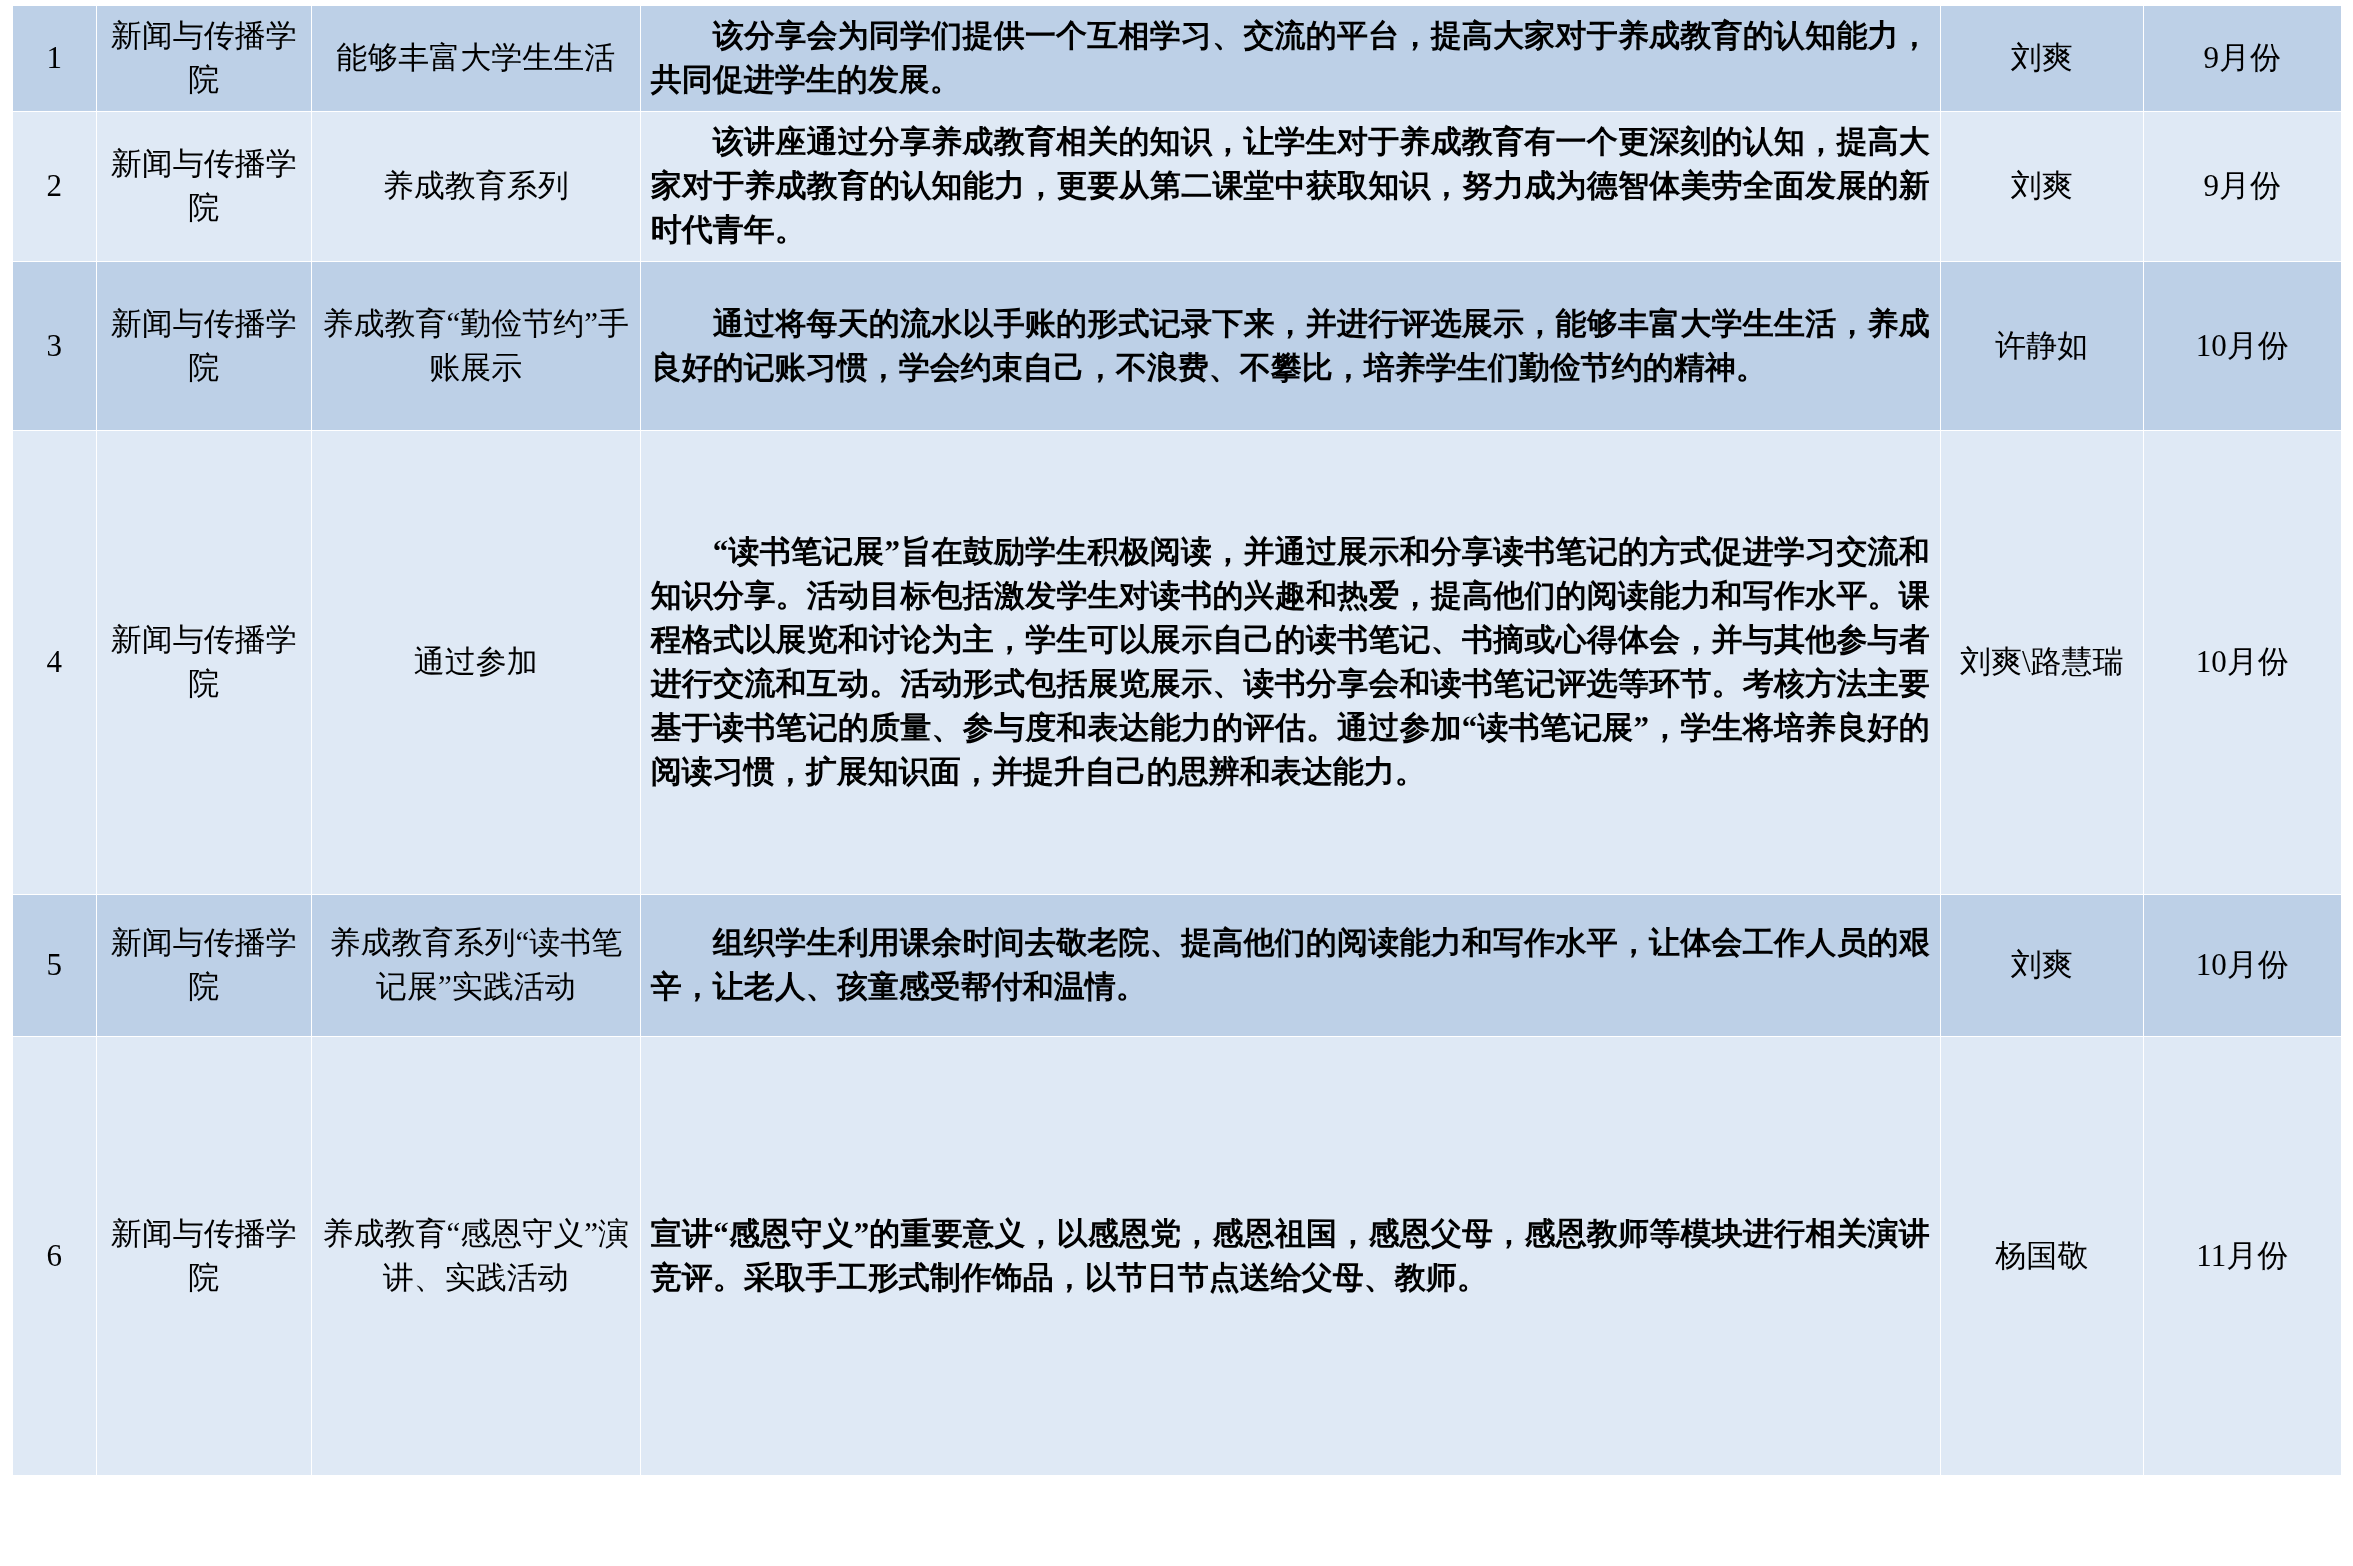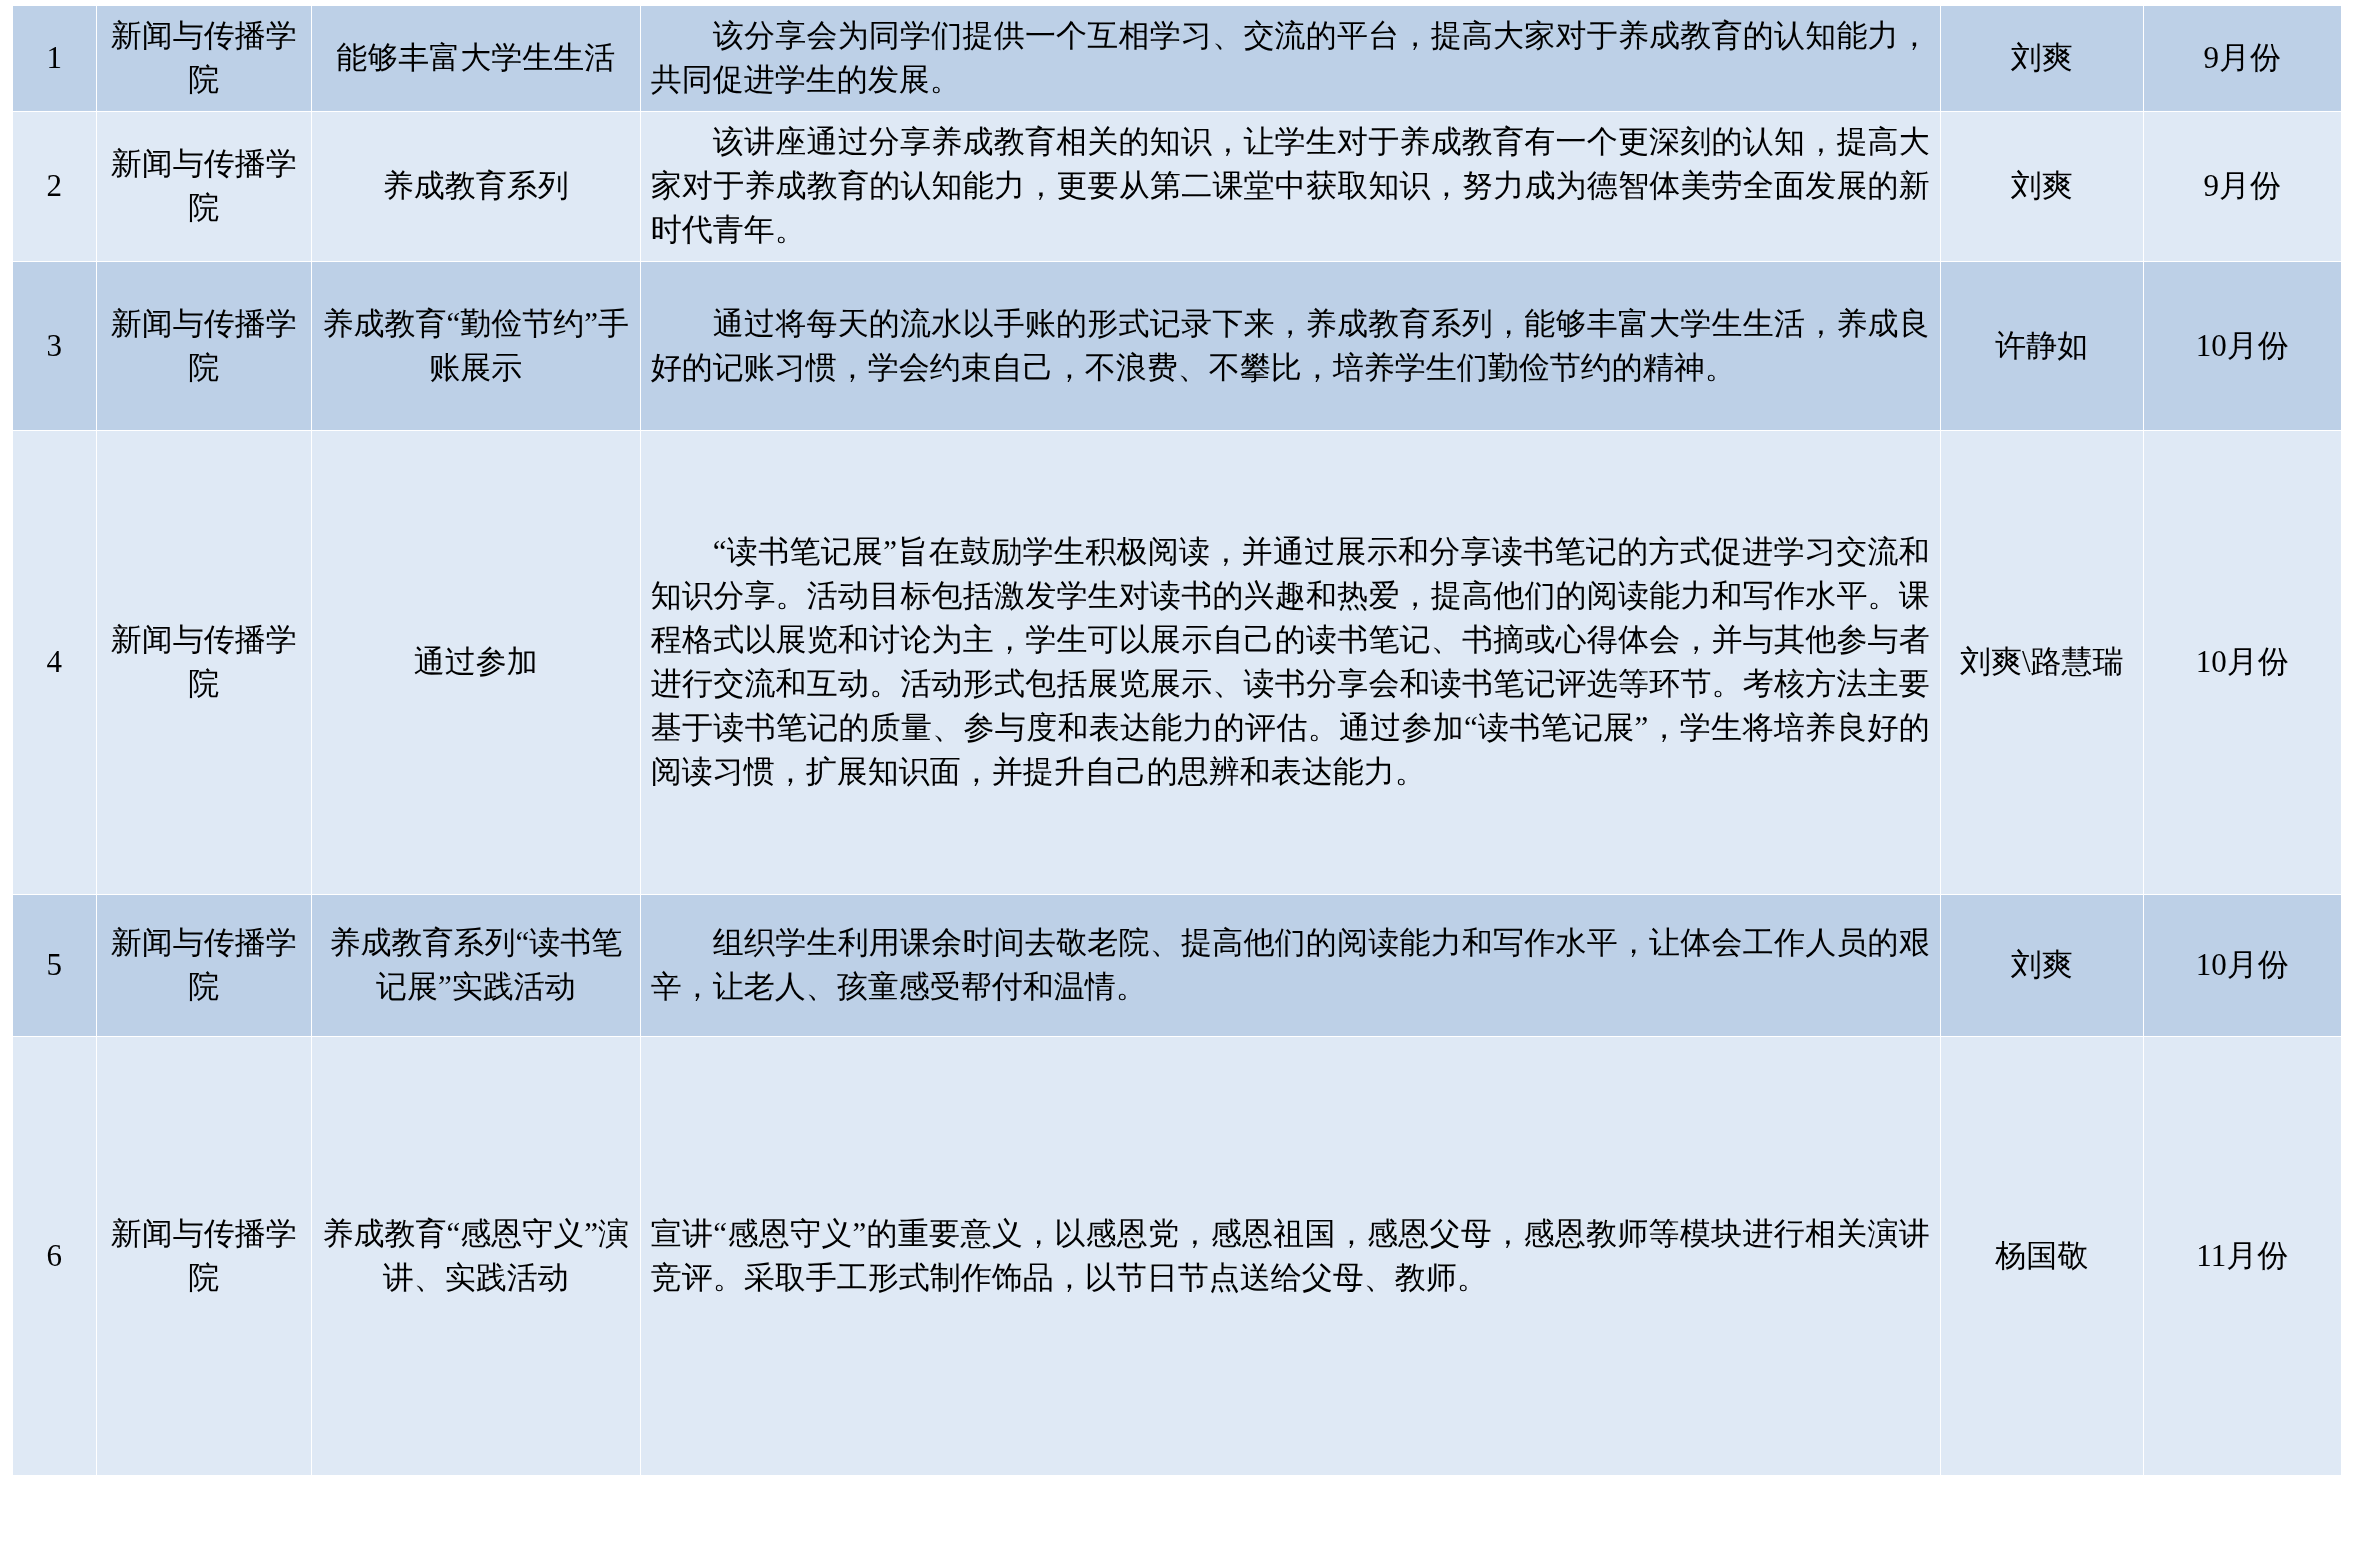--- a/index.html
+++ b/index.html
@@ -42,20 +42,21 @@
   tr.shade-dark td { background: #bdd0e7; }
   tr.shade-light td { background: #dfe9f5; }
 
   td.center {
     text-align: center;
   }
   td.desc {
     text-align: justify;
     text-justify: inter-ideograph;
     text-indent: 62px;
+    font-weight: bold;
   }
   td.desc.no-indent {
     text-indent: 0;
   }
   td.tall-desc {
     padding-top: 13.5px;
     padding-bottom: 13.5px;
     margin-top: 12px;
   }
 </style>
@@ -86,21 +87,21 @@
         <td class="center">新闻与传播学院</td>
         <td class="center">养成教育系列</td>
         <td class="desc">该讲座通过分享养成教育相关的知识，让学生对于养成教育有一个更深刻的认知，提高大家对于养成教育的认知能力，更要从第二课堂中获取知识，努力成为德智体美劳全面发展的新时代青年。</td>
         <td class="center">刘爽</td>
         <td class="center">9月份</td>
       </tr>
       <tr class="shade-dark" style="height:169px;">
         <td class="center">3</td>
         <td class="center">新闻与传播学院</td>
         <td class="center">养成教育“勤俭节约”手账展示</td>
-        <td class="desc">通过将每天的流水以手账的形式记录下来，养成教育系列，能够丰富大学生生活，养成良好的记账习惯，学会约束自己，不浪费、不攀比，培养学生们勤俭节约的精神。</td>
+        <td class="desc">通过将每天的流水以手账的形式记录下来，并进行评选展示，能够丰富大学生生活，养成良好的记账习惯，学会约束自己，不浪费、不攀比，培养学生们勤俭节约的精神。</td>
         <td class="center">许静如</td>
         <td class="center">10月份</td>
       </tr>
       <tr class="shade-light" style="height:464px;">
         <td class="center">4</td>
         <td class="center">新闻与传播学院</td>
         <td class="center">通过参加</td>
         <td class="desc tall-desc">“读书笔记展”旨在鼓励学生积极阅读，并通过展示和分享读书笔记的方式促进学习交流和知识分享。活动目标包括激发学生对读书的兴趣和热爱，提高他们的阅读能力和写作水平。课程格式以展览和讨论为主，学生可以展示自己的读书笔记、书摘或心得体会，并与其他参与者进行交流和互动。活动形式包括展览展示、读书分享会和读书笔记评选等环节。考核方法主要基于读书笔记的质量、参与度和表达能力的评估。通过参加“读书笔记展”，学生将培养良好的阅读习惯，扩展知识面，并提升自己的思辨和表达能力。</td>
         <td class="center">刘爽\路慧瑞</td>
         <td class="center">10月份</td>

